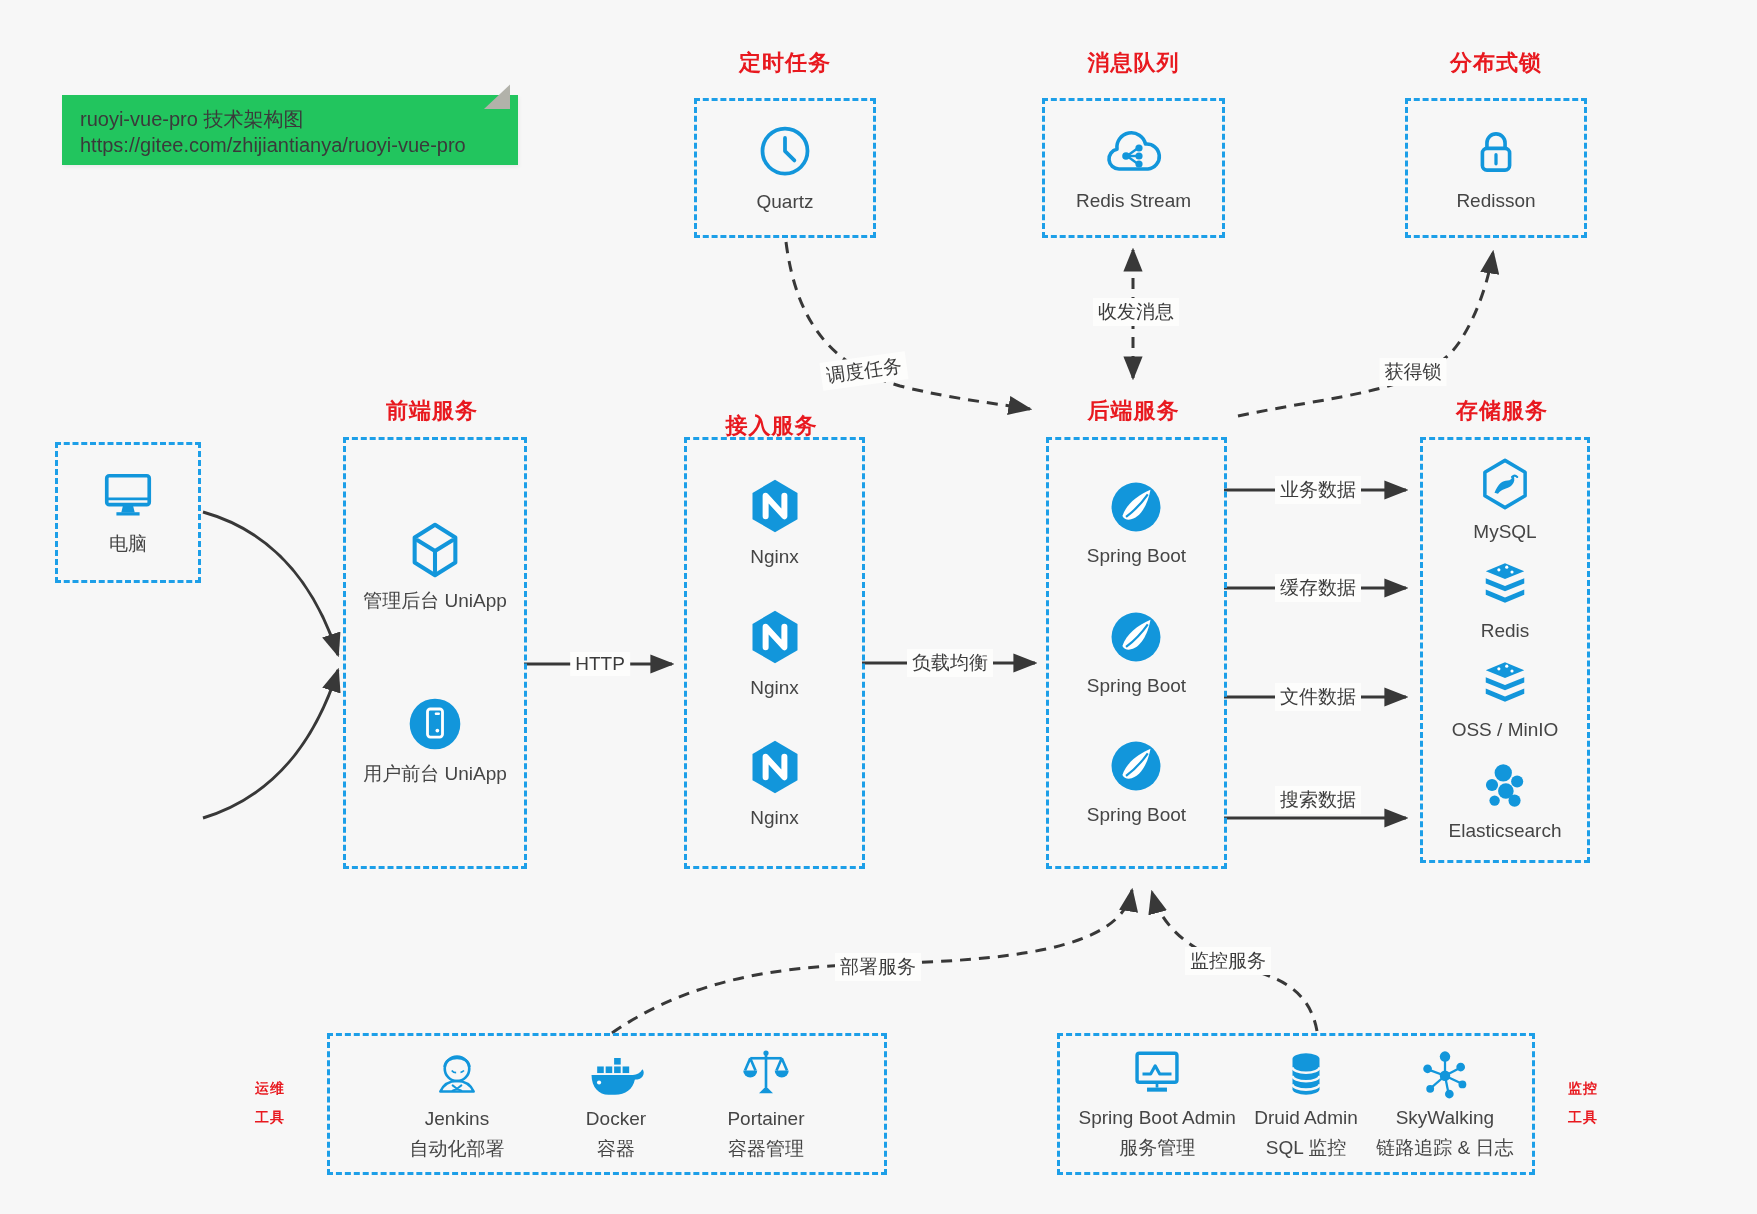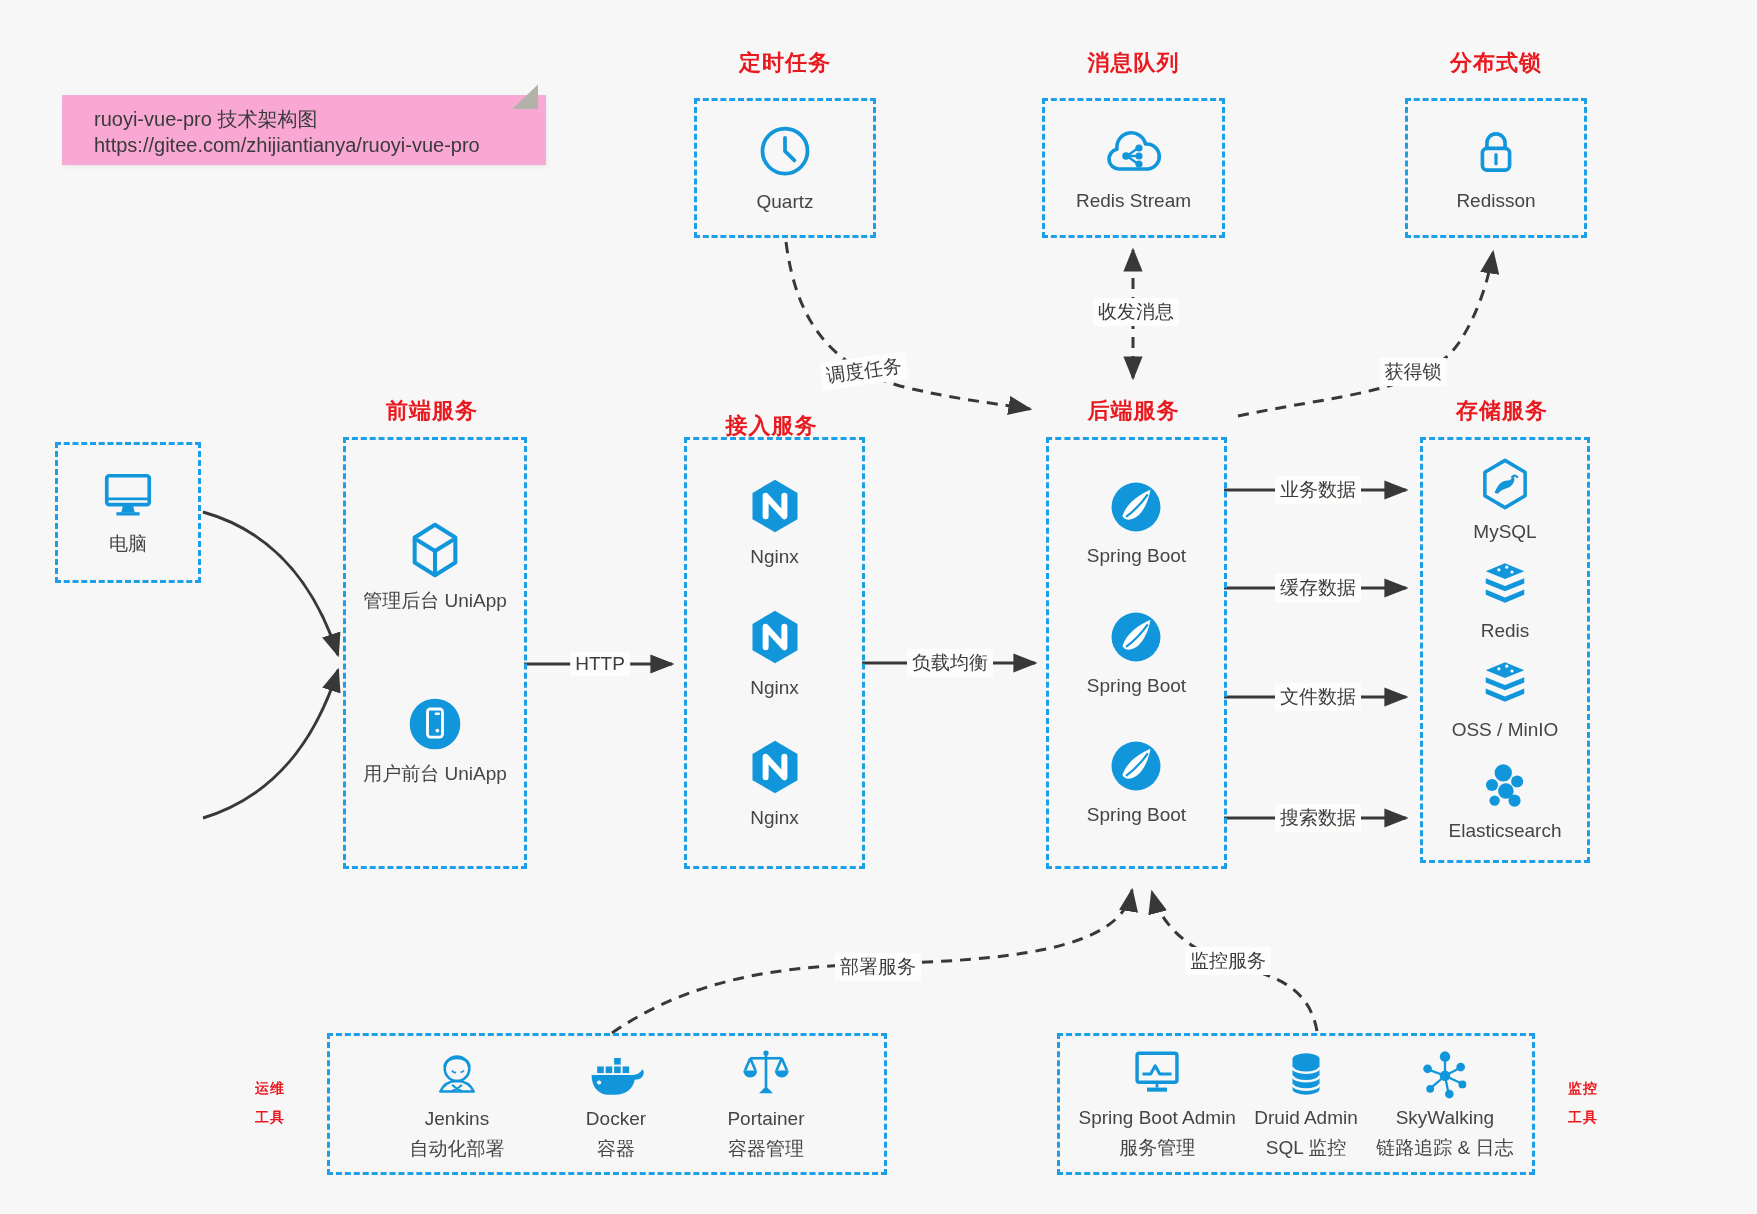--- a/index.html
+++ b/index.html
@@ -1,21 +1,21 @@
 <!DOCTYPE html>
 <html><head>
 <meta charset="utf-8">
 <style>
   html,body{margin:0;padding:0;background:#eee;}
   .canvas{position:relative;width:1757px;height:1214px;background:#f7f7f7;
     font-family:"Liberation Sans",sans-serif;overflow:hidden;}
   svg.wires{position:absolute;left:0;top:0;z-index:1;pointer-events:none;}
   
-  .note{position:absolute;left:62px;top:95px;width:420px;height:48px;background:#f9a8d4;
-    padding:11px 32px;z-index:2;box-shadow:1px 2px 4px rgba(0,0,0,.06);}
+  .note{position:absolute;left:62px;top:95px;width:420px;height:48px;background:#22c55e;
+    padding:11px 18px;z-index:2;box-shadow:1px 2px 4px rgba(0,0,0,.06);}
   .note p{margin:0;font-size:20px;line-height:26px;color:#3a3a3a;}
   .note .fold{position:absolute;right:8px;top:-12px;width:26px;height:26px;background:#b2b2aa;
     -webkit-clip-path:polygon(100% 6%,100% 100%,0 100%);clip-path:polygon(100% 6%,100% 100%,0 100%);}
   
   .gbox{position:absolute;border:3px dashed #1d9fe8;z-index:2;display:flex;
     flex-direction:column;align-items:center;justify-content:space-evenly;background:transparent;}
   .gbox.row{flex-direction:row;}
   .gtitle{position:absolute;z-index:3;color:#e8191f;font-weight:bold;font-size:22px;
     text-align:center;letter-spacing:1px;white-space:nowrap;}
   .side-title{position:absolute;z-index:3;color:#e8191f;font-weight:bold;font-size:14px;
@@ -337,20 +337,20 @@
       <div class="node-label">SkyWalking</div>
       <div class="node-label">链路追踪 &amp; 日志</div>
     </div>
   </div>
 
   <div class="edge-label" style="left:600px;top:664px;">HTTP</div>
   <div class="edge-label" style="left:950px;top:663px;">负载均衡</div>
   <div class="edge-label" style="left:1318px;top:490px;">业务数据</div>
   <div class="edge-label" style="left:1318px;top:588px;">缓存数据</div>
   <div class="edge-label" style="left:1318px;top:697px;">文件数据</div>
-  <div class="edge-label" style="left:1318px;top:818px;">搜索数据</div>
+  <div class="edge-label" style="left:1318px;top:800px;">搜索数据</div>
   <div class="edge-label tilt" style="left:864px;top:371px;">调度任务</div>
   <div class="edge-label" style="left:1136px;top:312px;">收发消息</div>
   <div class="edge-label" style="left:1413px;top:372px;">获得锁</div>
   <div class="edge-label" style="left:878px;top:967px;">部署服务</div>
   <div class="edge-label" style="left:1228px;top:961px;">监控服务</div>
 
 </div>
 
 </body></html>

